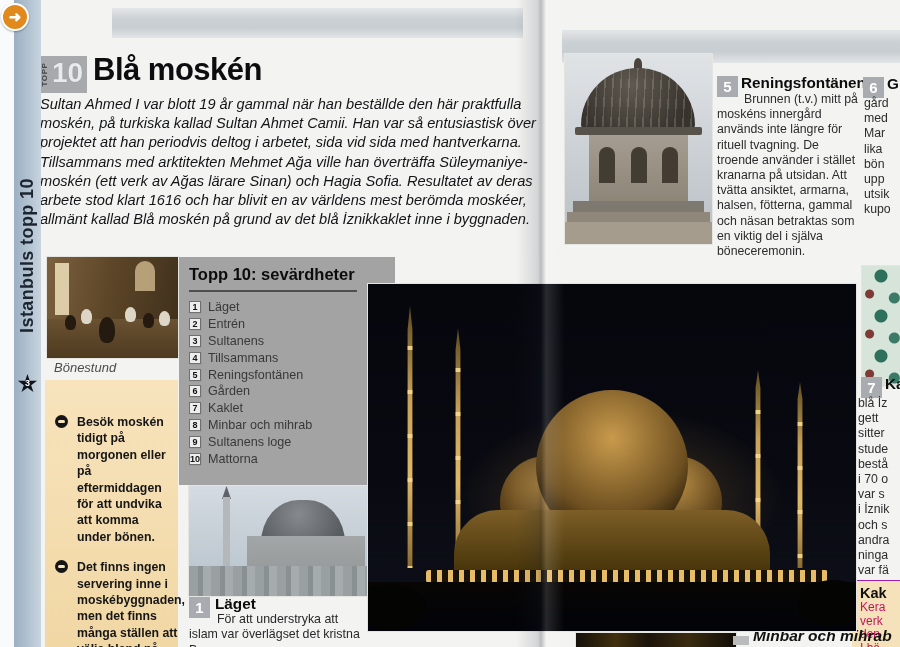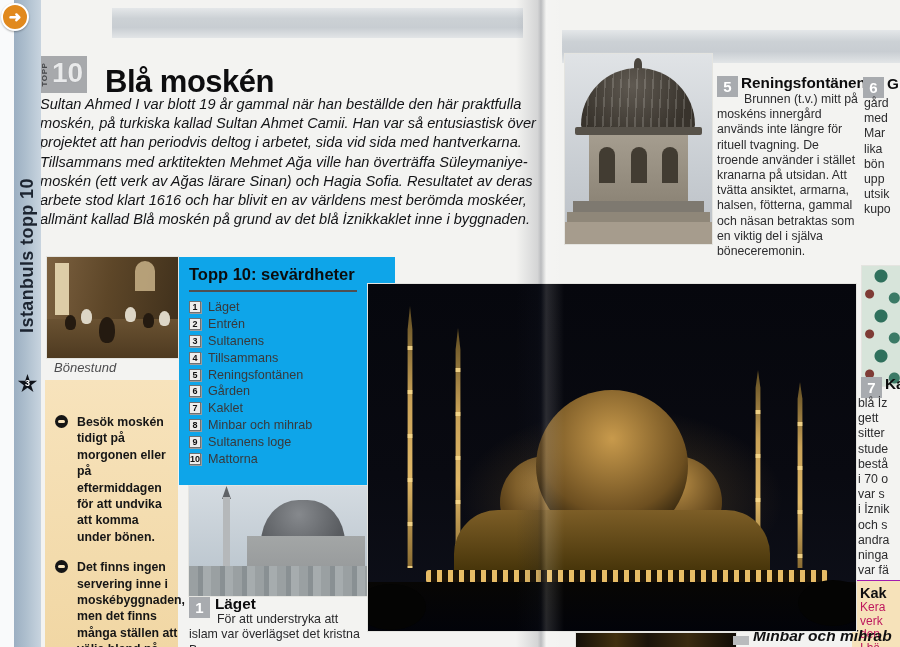--- a/index.html
+++ b/index.html
@@ -56,21 +56,21 @@
   .tipbox{left:45px;top:380px;width:133px;height:267px;
     background:linear-gradient(180deg,#f7e3bc,#f1d7a4);padding:34px 7px 0 10px;}
   .tip{display:flex;gap:9px;margin-bottom:14px;}
   .tip-icon{flex:0 0 auto;width:13px;height:13px;border-radius:50%;background:#151515;
     margin-top:1px;position:relative;}
   .tip-icon::after{content:"";position:absolute;left:3px;top:5px;width:7px;height:3px;
     background:#f7e3bc;border-radius:2px;}
   .tip-text{font-size:12.3px;line-height:16.4px;font-weight:bold;color:#161616;}
 
   
-  .top10{left:179px;top:257px;width:216px;height:228px;background:#0ea5e9;padding:8px 0 16px 10px;}
+  .top10{left:179px;top:257px;width:216px;height:228px;background:#a3a3a3;padding:8px 0 16px 10px;}
   .top10-heading{font-size:16.5px;font-weight:bold;color:#0c0c0d;}
   .top10-rule{width:168px;height:2px;background:#4f4f51;margin:6px 0 7px 0;}
   .titem{display:flex;align-items:center;height:16.8px;}
   .tnum{width:12px;height:12px;border:1px solid #6e7072;background:#ededec;color:#111;
     font-size:9px;font-weight:bold;display:flex;align-items:center;justify-content:center;
     box-shadow:1px 1px 0 #9a9c9e;margin-right:7px;flex:0 0 auto;}
   .tlabel{font-size:12.6px;color:#39393b;}
 
   
   .hagia{left:189px;top:486px;width:180px;height:110px;overflow:hidden;
@@ -193,21 +193,21 @@
     <span class="star-num">3</span>
   </div>
 
   <div class="abs band band-l"></div>
   <div class="abs band band-r"></div>
 
   <div class="abs badge">
     <span class="badge-topp">TOPP</span>
     <span class="badge-ten">10</span>
   </div>
-  <h1 class="abs title" style="margin:12px">Blå moskén</h1>
+  <h1 class="abs title" style="margin:0">Blå moskén</h1>
   <p class="abs intro" style="margin:0">Sultan Ahmed I var blott 19 år gammal när han beställde den här praktfulla moskén, på turkiska kallad Sultan Ahmet Camii. Han var så entusiastisk över projektet att han periodvis deltog i arbetet, sida vid sida med hantverkarna. Tillsammans med arktitekten Mehmet Ağa ville han överträffa Süleymaniye-moskén (ett verk av Ağas lärare Sinan) och Hagia Sofia. Resultatet av deras arbete stod klart 1616 och har blivit en av världens mest berömda moskéer, allmänt kallad Blå moskén på grund av det blå İznikkaklet inne i byggnaden.</p>
 
   <div class="abs prayer photo">
     <div class="pz-window"></div>
     <div class="pz-window2"></div>
     <div class="pz-floor"></div>
     <div class="pz-fig" style="left:18px;top:58px"></div>
     <div class="pz-fig light" style="left:34px;top:52px"></div>
     <div class="pz-fig" style="left:52px;top:60px;width:16px;height:26px"></div>
     <div class="pz-fig light" style="left:78px;top:50px"></div>

